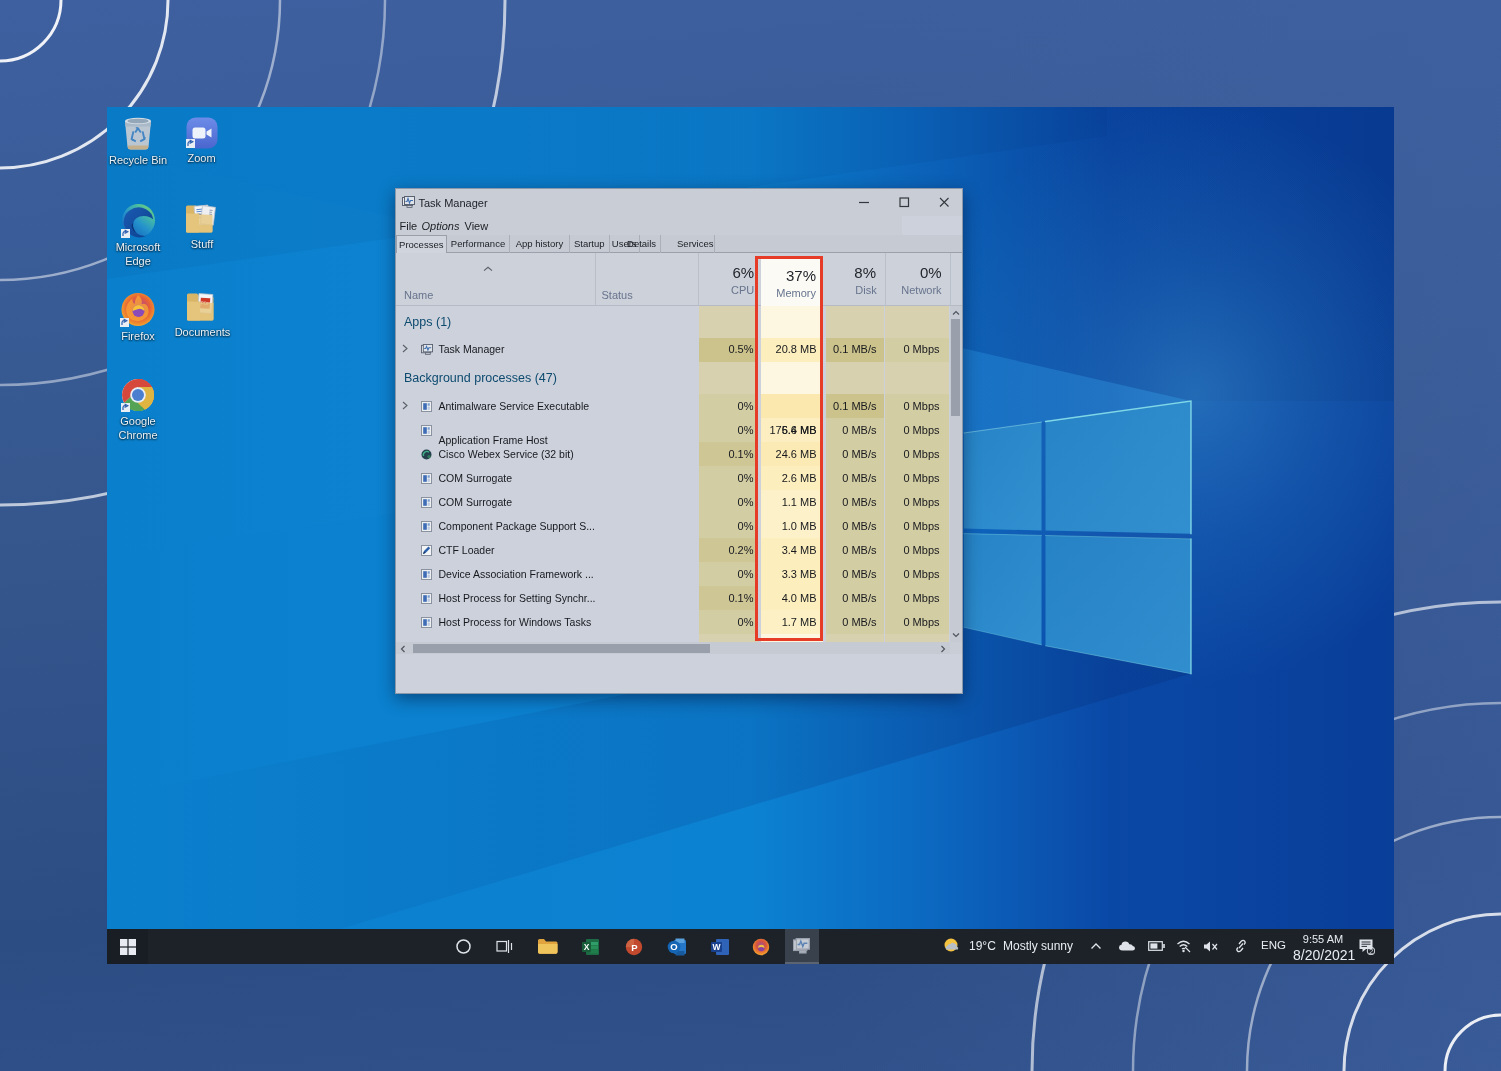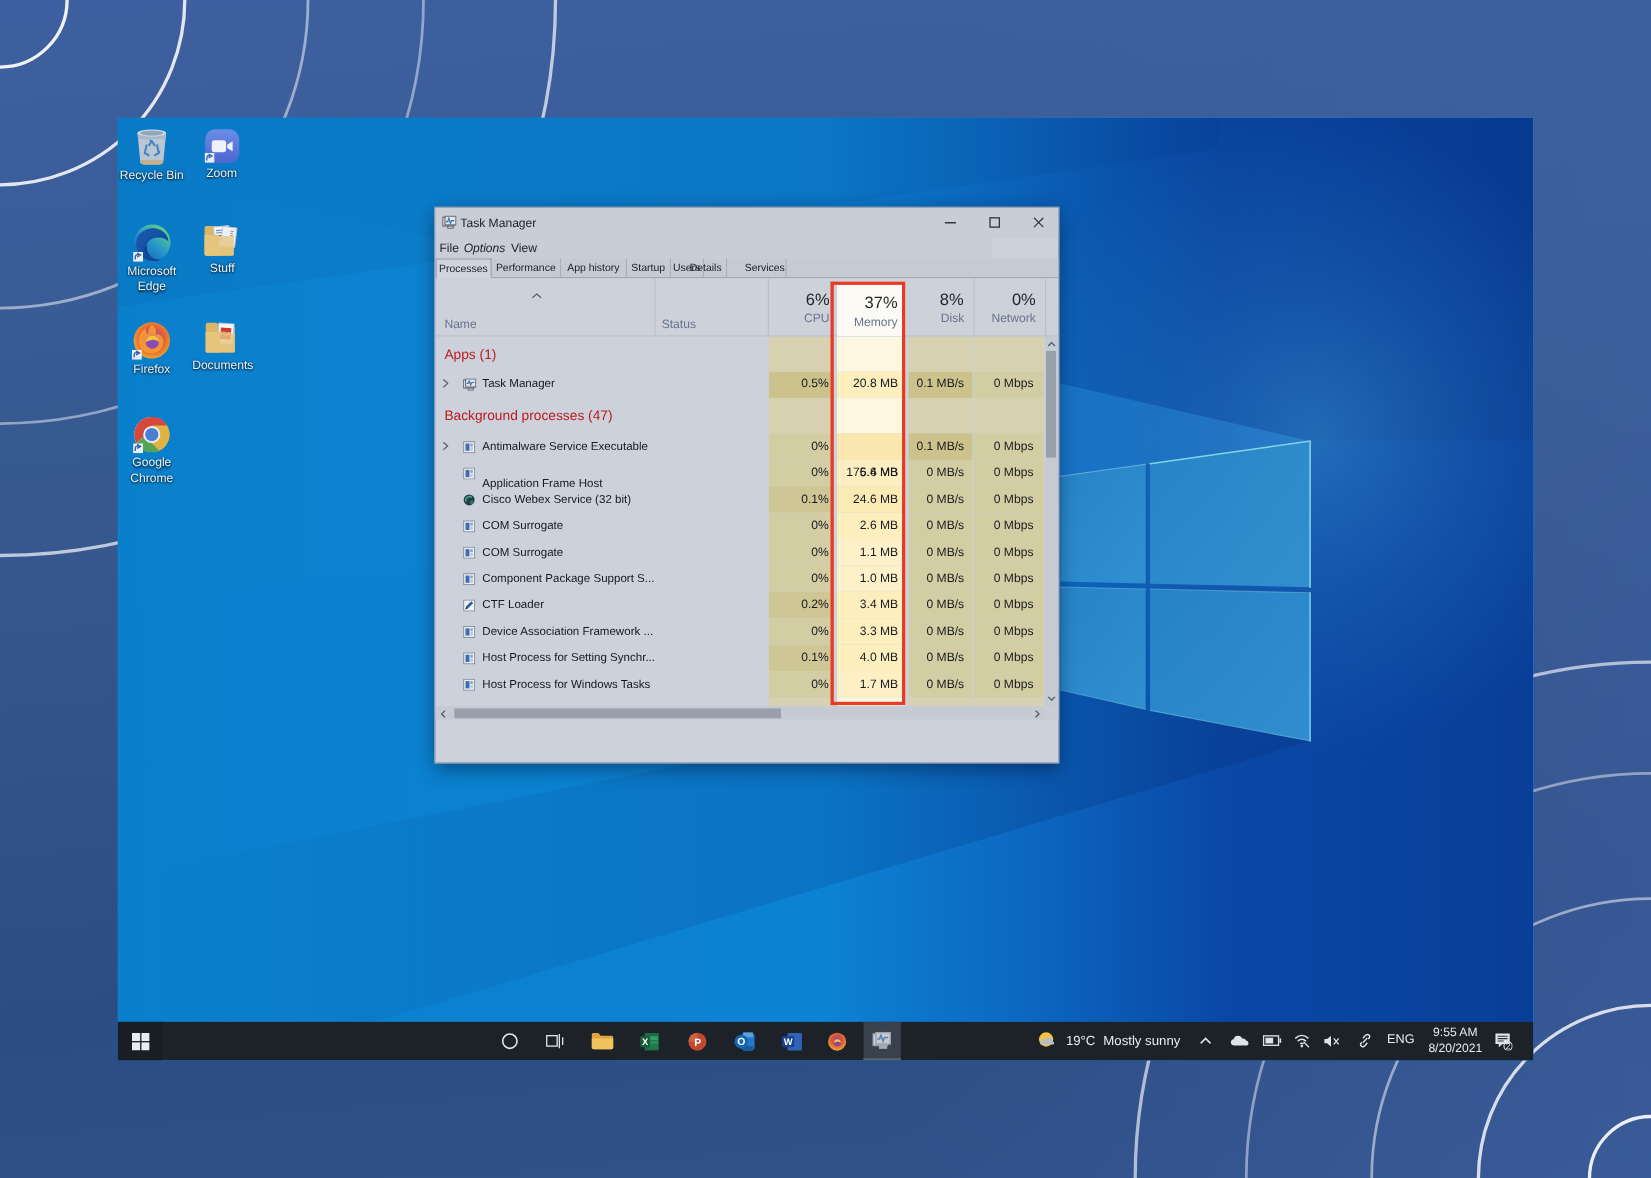--- a/index.html
+++ b/index.html
@@ -23,21 +23,21 @@
 #win{position:absolute;left:287.5px;top:80.5px;width:568px;height:506px;background:#ccd1dc;border:1px solid #8b98a9;box-shadow:0 5px 16px rgba(0,0,25,0.42);box-sizing:border-box;}
 #titlebar{position:absolute;left:0;top:0;width:566px;height:27px;background:#c9cdd5;}
 #menubar{position:absolute;left:0;top:27px;width:506px;height:19px;background:#c9cdd5;font-size:11px;color:#1b1e24;}
 #tabs{position:absolute;left:0;top:46px;width:566px;height:18px;background:#c6cad2;border-bottom:1px solid #9ba1ab;box-sizing:border-box;font-size:9.5px;color:#1b1e24;}
 .tab{position:absolute;top:0;height:18px;line-height:18px;text-align:center;border-right:1px solid #abafb8;box-sizing:border-box;white-space:nowrap;overflow:hidden;}
 #hdr{position:absolute;left:0;top:64px;width:566px;height:53.5px;background:#cdd1d9;border-bottom:1px solid #b5bac4;box-sizing:border-box;}
 .pct{position:absolute;font-size:15px;color:#23262c;text-align:right;}
 .phl{position:absolute;font-size:11px;color:#67748e;text-align:right;}
 .vdiv{position:absolute;width:1px;background:#b9bfc9;}
 #list{position:absolute;left:0;top:117.5px;width:566px;height:336px;background:#ccd1dc;overflow:hidden;}
-.grp{position:absolute;font-size:12.5px;color:#b91c1c;left:8.5px;}
+.grp{position:absolute;font-size:12.5px;color:#0c4a6e;left:8.5px;}
 .rname{position:absolute;font-size:10.5px;color:#17191d;left:43px;white-space:nowrap;}
 .chev{position:absolute;font-size:10px;color:#596066;left:7px;}
 .cell{position:absolute;font-size:11px;color:#17191d;text-align:right;}
 .heat{position:absolute;}
 .sbth{position:absolute;background:#9aa0ab;}
 #footer{position:absolute;left:0;top:465.5px;width:566px;height:38.5px;background:#c9cdd5;border-top:1px solid #b4b9c2;box-sizing:border-box;}
 #redbox{position:absolute;left:359.5px;top:67px;width:61.5px;height:379px;border:3px solid #e63b26;}
 </style>
 </head>
 <body>
@@ -601,21 +601,21 @@
  <svg style="position:absolute;left:1096px;top:10.5px;" width="16" height="13" viewBox="0 0 16 13">
         <path d="M1 4.5 L3.5 4.5 L7 1.5 L7 11.5 L3.5 8.5 L1 8.5 Z" fill="#dfe3e9"></path>
         <path d="M9.5 4 L14 9.5 M14 4 L9.5 9.5" stroke="#dfe3e9" stroke-width="1.2"></path>
       </svg>
  <svg style="position:absolute;left:1127px;top:10px;" width="14" height="14" viewBox="0 0 14 14">
         <path d="M4 8.5 Q2 10.5 3.5 12 Q5 13.5 7 11.5 L9 9 M10 5.5 Q12 3.5 10.5 2 Q9 0.5 7 2.5 L5 5" fill="none" stroke="#dfe3e9" stroke-width="1.3"></path>
         <path d="M5 9 L9 4.5" stroke="#dfe3e9" stroke-width="1.3"></path>
       </svg>
  <span class="tbtxt" style="position:absolute;left:1154px;top:10px;font-size:11.5px;">ENG</span>
  <span class="tbtxt" style="position:absolute;left:1186px;top:3.5px;font-size:11px;width:60px;text-align:center;display:inline-block;">9:55 AM</span>
- <span class="tbtxt" style="position:absolute;left:1186px;top:17.5px;font-size:11px;width:60px;text-align:center;display:inline-block;">8/20/2021</span>
+ <span class="tbtxt" style="position:absolute;left:1186px;top:17.5px;font-size:14px;width:60px;text-align:center;display:inline-block;">8/20/2021</span>
  <svg style="position:absolute;left:1251px;top:9px;" width="17" height="17" viewBox="0 0 17 17">
         <path d="M1.5 1.5 L14.5 1.5 L14.5 11 L8 11 L4.5 14 L4.5 11 L1.5 11 Z" fill="#dfe3e9"></path>
         <path d="M3.5 4 H12.5 M3.5 6.2 H12.5 M3.5 8.4 H9" stroke="#2a2f38" stroke-width="1"></path>
         <circle cx="13" cy="13" r="3.8" fill="none" stroke="#dfe3e9" stroke-width="1"></circle>
         <text x="13" y="15.6" font-size="7.5" fill="#dfe3e9" text-anchor="middle" font-family="Liberation Sans">2</text>
       </svg>
 </div>
 </div>
 
 </body></html>

